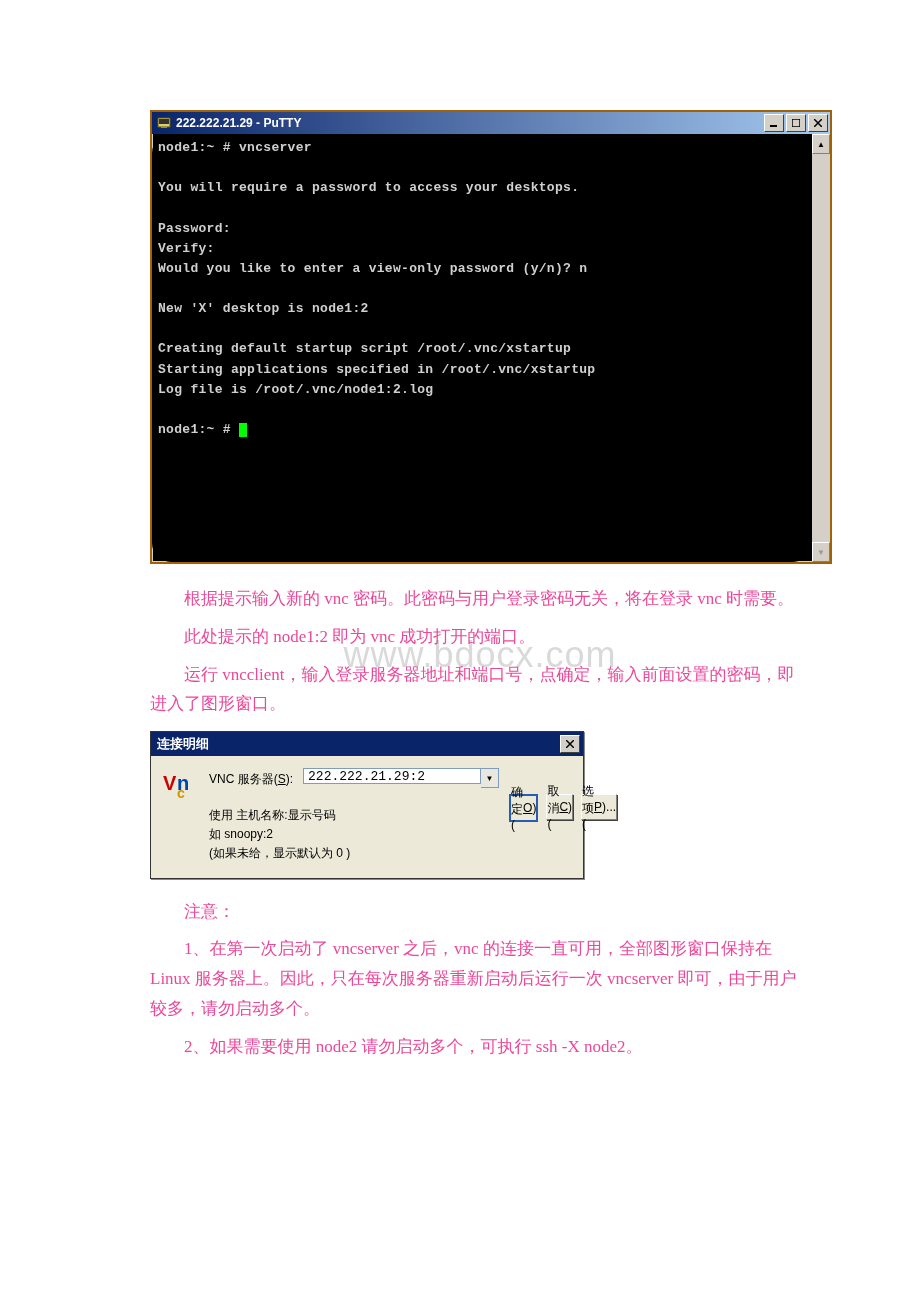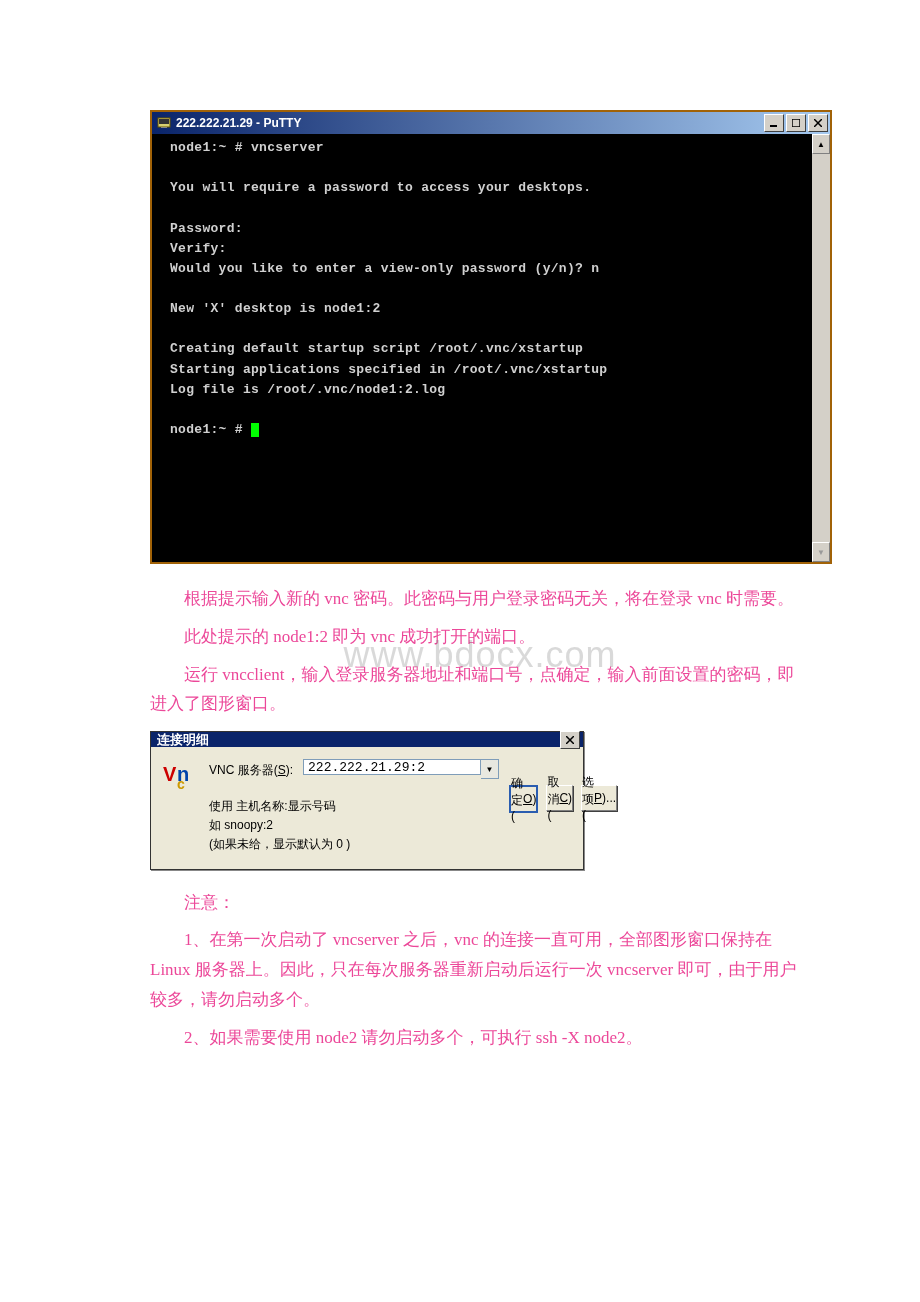--- a/index.html
+++ b/index.html
@@ -65,25 +65,26 @@
   .putty-body {
     display: flex;
   }
   .putty-terminal {
     flex: 1;
     background: #000;
     color: #d0d0d0;
     font-family: "Courier New", monospace;
     font-size: 13px;
     font-weight: bold;
-    padding: 4px 18px;
+    padding: 4px 6px;
     line-height: 1.55;
     white-space: pre;
     min-height: 420px;
     letter-spacing: 0.3px;
+    border-radius: 19px;
   }
   .cursor {
     background: #00ff00;
     display: inline-block;
     width: 8px;
     height: 14px;
     vertical-align: text-bottom;
   }
   .putty-scrollbar {
     width: 18px;
@@ -139,21 +140,21 @@
   .vnc-dialog {
     width: 432px;
     margin: 12px 0 18px 0;
     border: 1px solid #333;
     background: #ece9d8;
     font-family: "SimSun", "宋体", Tahoma, sans-serif;
     font-size: 12px;
     box-shadow: 1px 1px 0 #888;
   }
   .vnc-titlebar {
-    height: 15px;
+    height: 24px;
     background: linear-gradient(to bottom, #0a246a, #2a5db0 45%, #0a246a);
     background: #0a246a;
     color: #fff;
     font-weight: bold;
     padding: 0 3px 0 6px;
     display: flex;
     align-items: center;
     font-family: Tahoma, "SimSun", sans-serif;
   }
   .vnc-titlebar .title { flex: 1; font-size: 13px; }

